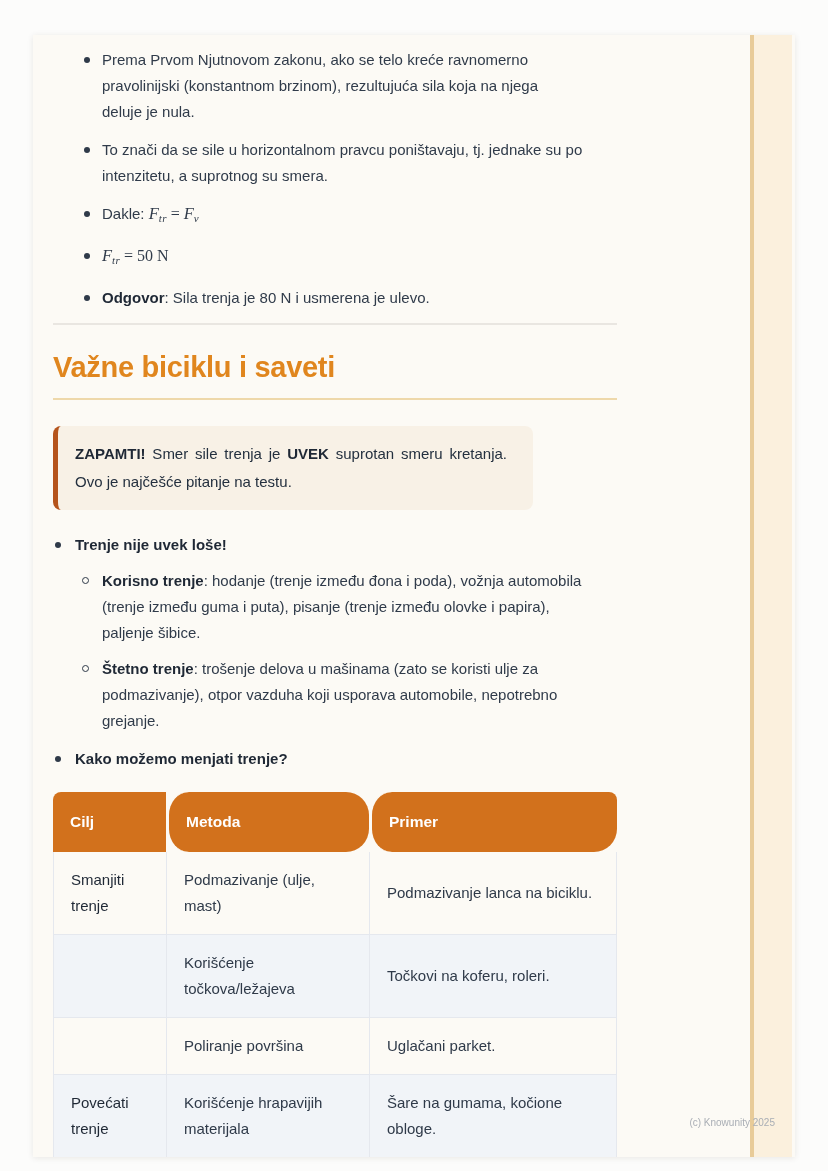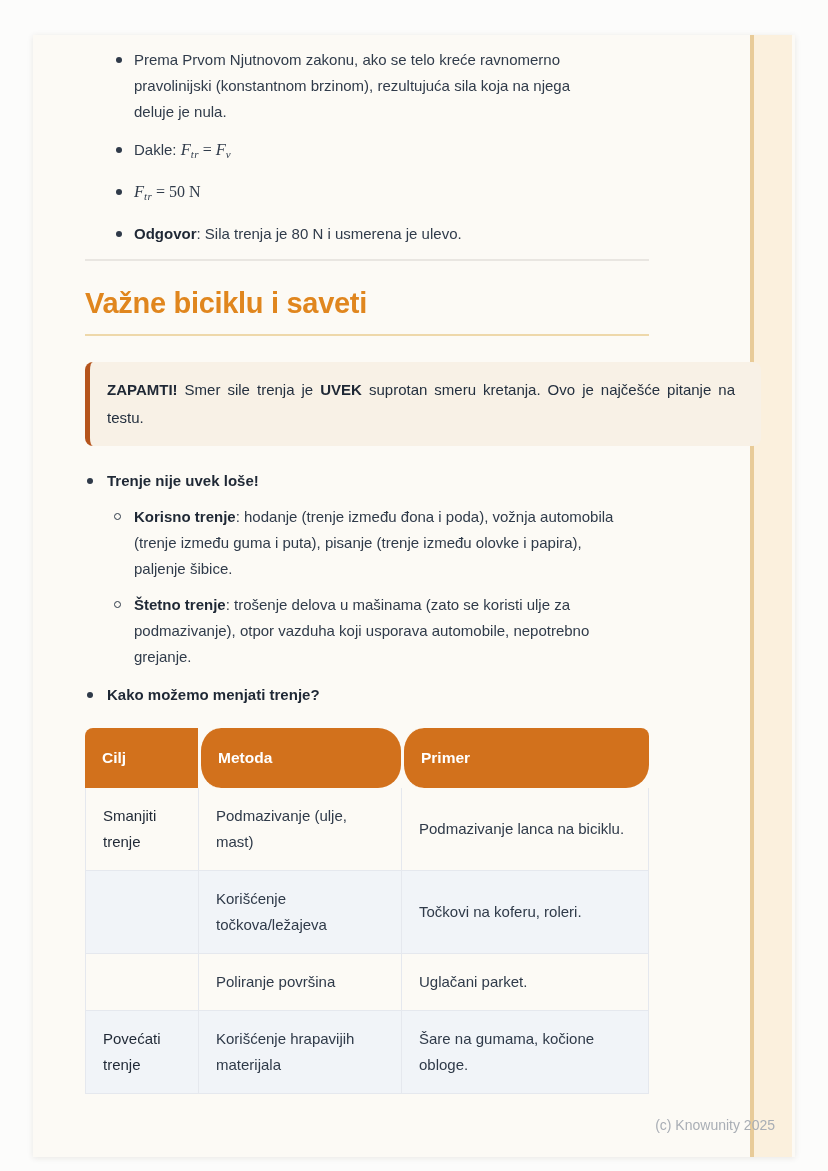--- a/index.html
+++ b/index.html
@@ -8,21 +8,21 @@
 
   .page {
     position:absolute; left:33px; top:35px; width:762px; height:1122px;
     background:#fcfaf5; box-shadow:0 1px 6px rgba(60,50,30,.10);
     overflow:hidden;
   }
   .side-band {
     position:absolute; top:0; right:3px; width:42px; height:100%;
     background:#fbf0dd; border-left:4px solid #e8cb98; z-index:1;
   }
-  .content { position:relative; margin-left:52px; padding-top:12px; width:650px; z-index:2; }
+  .content { position:relative; margin-left:20px; padding-top:12px; width:650px; z-index:2; }
 
   ul { list-style:none; }
   .body-text { color:#303b4a; font-size:15px; line-height:26px; }
   strong { color:#1f2835; font-weight:700; }
   .wrapfix { white-space:pre-line; }
 
   .intro li { position:relative; padding-left:49px; margin-bottom:12px; }
   .intro li::before {
     content:""; position:absolute; left:31px; top:10px; width:6px; height:6px;
     border-radius:50%; background:#2f3a49;
@@ -34,21 +34,21 @@
 
   .divider { border:none; border-top:2px solid #e9e6e1; width:564px; margin-top:4px; }
 
   h2.section-heading {
     margin-top:24px; width:564px; color:#e0861e; font-size:29px; line-height:36px;
     font-weight:700; letter-spacing:-.3px;
     padding-bottom:13px; border-bottom:2px solid #eed8aa;
   }
 
   .callout {
-    margin-top:26px; width:676px; background:#f8f1e6;
+    margin-top:26px; width:480px; background:#f8f1e6;
     border-left:5px solid #b5541c; border-radius:8px;
     padding:14px 26px 14px 17px;
     color:#24303f; font-size:15px; line-height:28px; text-align:justify;
   }
 
   .tips { margin-top:22px; }
   .tips > li { position:relative; padding-left:22px; margin-bottom:12px; }
   .tips > li::before {
     content:""; position:absolute; left:2px; top:10px; width:6px; height:6px;
     border-radius:50%; background:#2f3a49;
@@ -69,34 +69,36 @@
   .friction-table th:first-child { border-top-left-radius:8px; }
   .friction-table th:last-child { border-top-right-radius:8px; }
   .friction-table td {
     padding:15px 17px; font-size:15px; line-height:26px; color:#2f3a49; vertical-align:middle;
     border-bottom:1px solid #e5e8ee; border-left:1px solid #e5e8ee;
   }
   .friction-table td:last-child { border-right:1px solid #e5e8ee; }
   .friction-table tbody tr:nth-child(even) { background:#f1f4f8; }
   .friction-table td.col-cilj { font-weight:400; color:#1f2835; }
 
-  .watermark { position:absolute; right:20px; top:1082px; font-size:14px; color:#a9aeb5; z-index:3; }
+  .watermark { position:absolute; right:20px; top:1082px; font-size:10px; color:#a9aeb5; z-index:3; }
 </style>
 </head>
 <body>
 
 <div class="page">
   <div class="side-band"></div>
 
   <div class="content">
 
     <ul class="intro body-text">
       <li><span class="wrapfix">Prema Prvom Njutnovom zakonu, ako se telo kreće ravnomerno
 pravolinijski (konstantnom brzinom), rezultujuća sila koja na njega
 deluje je nula.</span></li>
+      <li><span class="wrapfix">To znači da se sile u horizontalnom pravcu poništavaju, tj. jednake su po
+intenzitetu, a suprotnog su smera.</span></li>
       <li><span>Dakle: </span><span class="math"><i>F</i><sub>tr</sub></span><span class="math-up"> = </span><span class="math"><i>F</i><sub>v</sub></span></li>
       <li><span class="math"><i>F</i><sub>tr</sub></span><span class="math-up"> = 50 N</span></li>
       <li><strong>Odgovor</strong><span>: Sila trenja je 80 N i usmerena je ulevo.</span></li>
     </ul>
 
     <hr class="divider">
 
     <h2 class="section-heading">Važne biciklu i saveti</h2>
 
     <div class="callout">

